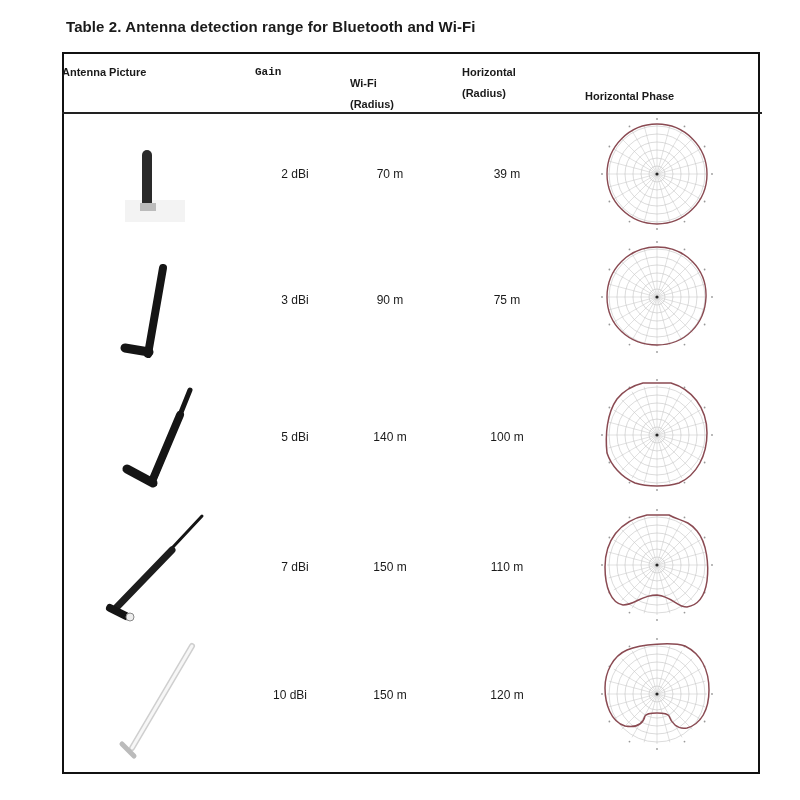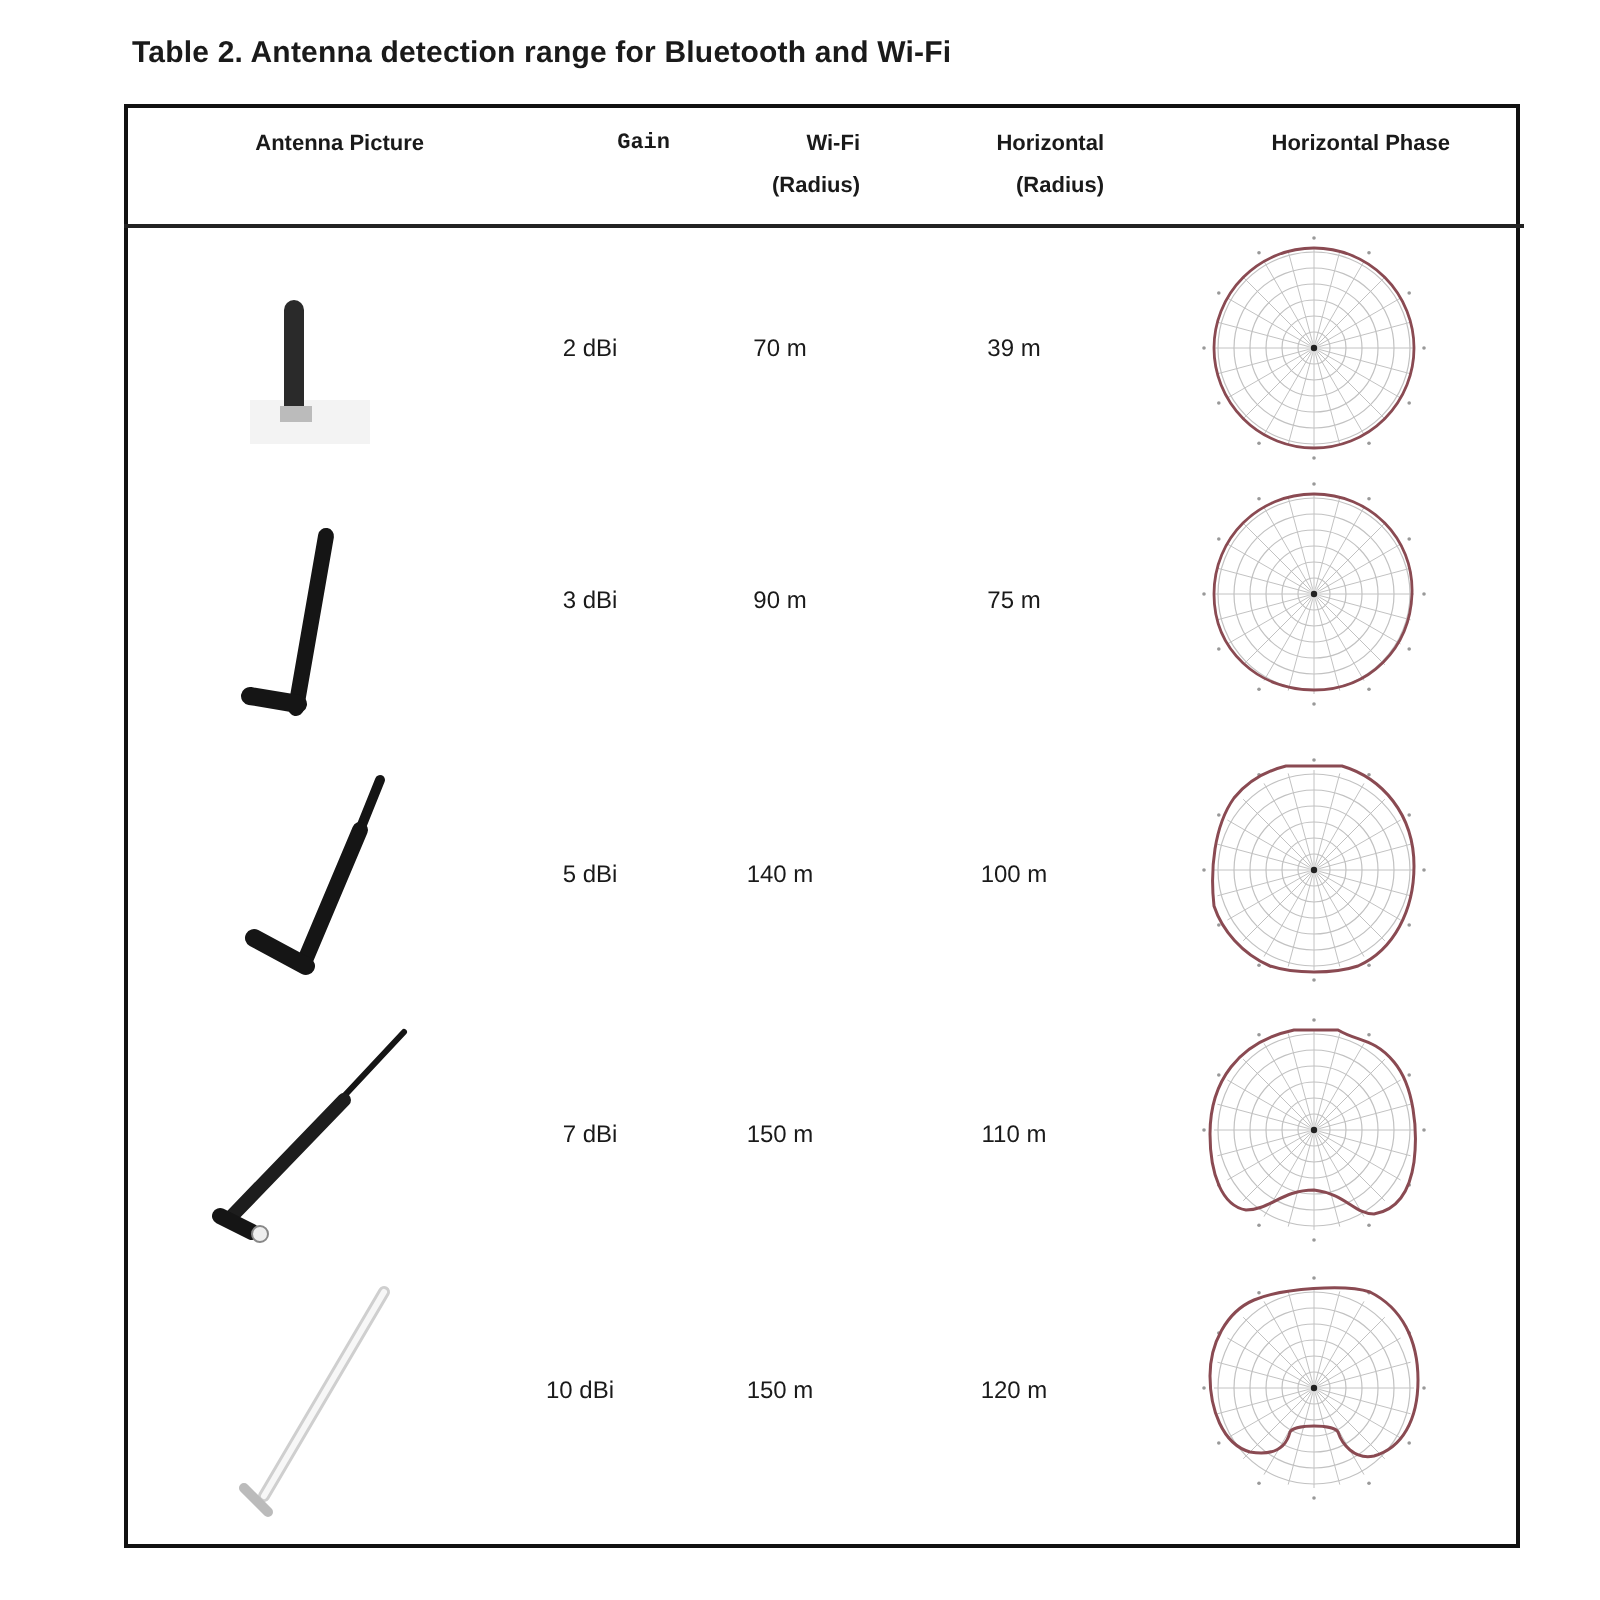--- a/index.html
+++ b/index.html
@@ -1,47 +1,47 @@
 <!DOCTYPE html>
 <html><head>
 <meta charset="utf-8">
 <style>
   html,body{margin:0;padding:0;background:#ffffff;}
   body{width:800px;height:800px;position:relative;overflow:hidden;font-family:"Liberation Sans","DejaVu Sans",sans-serif;color:#1a1a1a;}
   .title{position:absolute;left:66px;top:18px;font-size:15px;font-weight:bold;letter-spacing:0.1px;text-align:right;}
   .table-box{position:absolute;left:62px;top:52px;width:698px;height:722px;border:2px solid #111;box-sizing:border-box;}
   .head-sep{position:absolute;left:62px;top:112px;width:700px;height:2px;background:#222;}
-  .hcell{position:absolute;top:62px;font-size:11px;font-weight:bold;text-align:right;line-height:21px;}
+  .hcell{position:absolute;top:62px;font-size:11px;font-weight:bold;text-align:left;line-height:21px;}
   .cell{position:absolute;font-size:12px;text-align:center;width:80px;}
   .pic{position:absolute;}
   .polar{position:absolute;}
 </style>
 </head>
 <body>
 
 <div class="title">Table 2. Antenna detection range for Bluetooth and Wi-Fi</div>
 
 <div class="table-box"></div>
 <div class="head-sep"></div>
 
 <div class="hcell" style="left:62px;width:150px;">
   <div>Antenna Picture</div>
 </div>
 <div class="hcell" style="left:255px;width:80px;font-family:Liberation Mono, monospace;">
   <div>Gain</div>
 </div>
-<div class="hcell" style="left:350px;width:80px;">
+<div class="hcell" style="left:350px;width:80px;margin-top:11px;">
   <div>Wi-Fi</div>
   <div>(Radius)</div>
 </div>
 <div class="hcell" style="left:462px;width:90px;">
   <div>Horizontal</div>
   <div>(Radius)</div>
 </div>
-<div class="hcell" style="left:585px;width:140px;">
+<div class="hcell" style="left:585px;width:140px;margin-top:24px;">
   <div>Horizontal Phase</div>
 </div>
 
 <svg width="0" height="0" style="position:absolute">
   <defs>
     <g id="pgrid">
       <g fill="none" stroke="#c2c2c2" stroke-width="0.6">
         <circle r="8"></circle>
           <circle r="16"></circle>
           <circle r="24"></circle>

